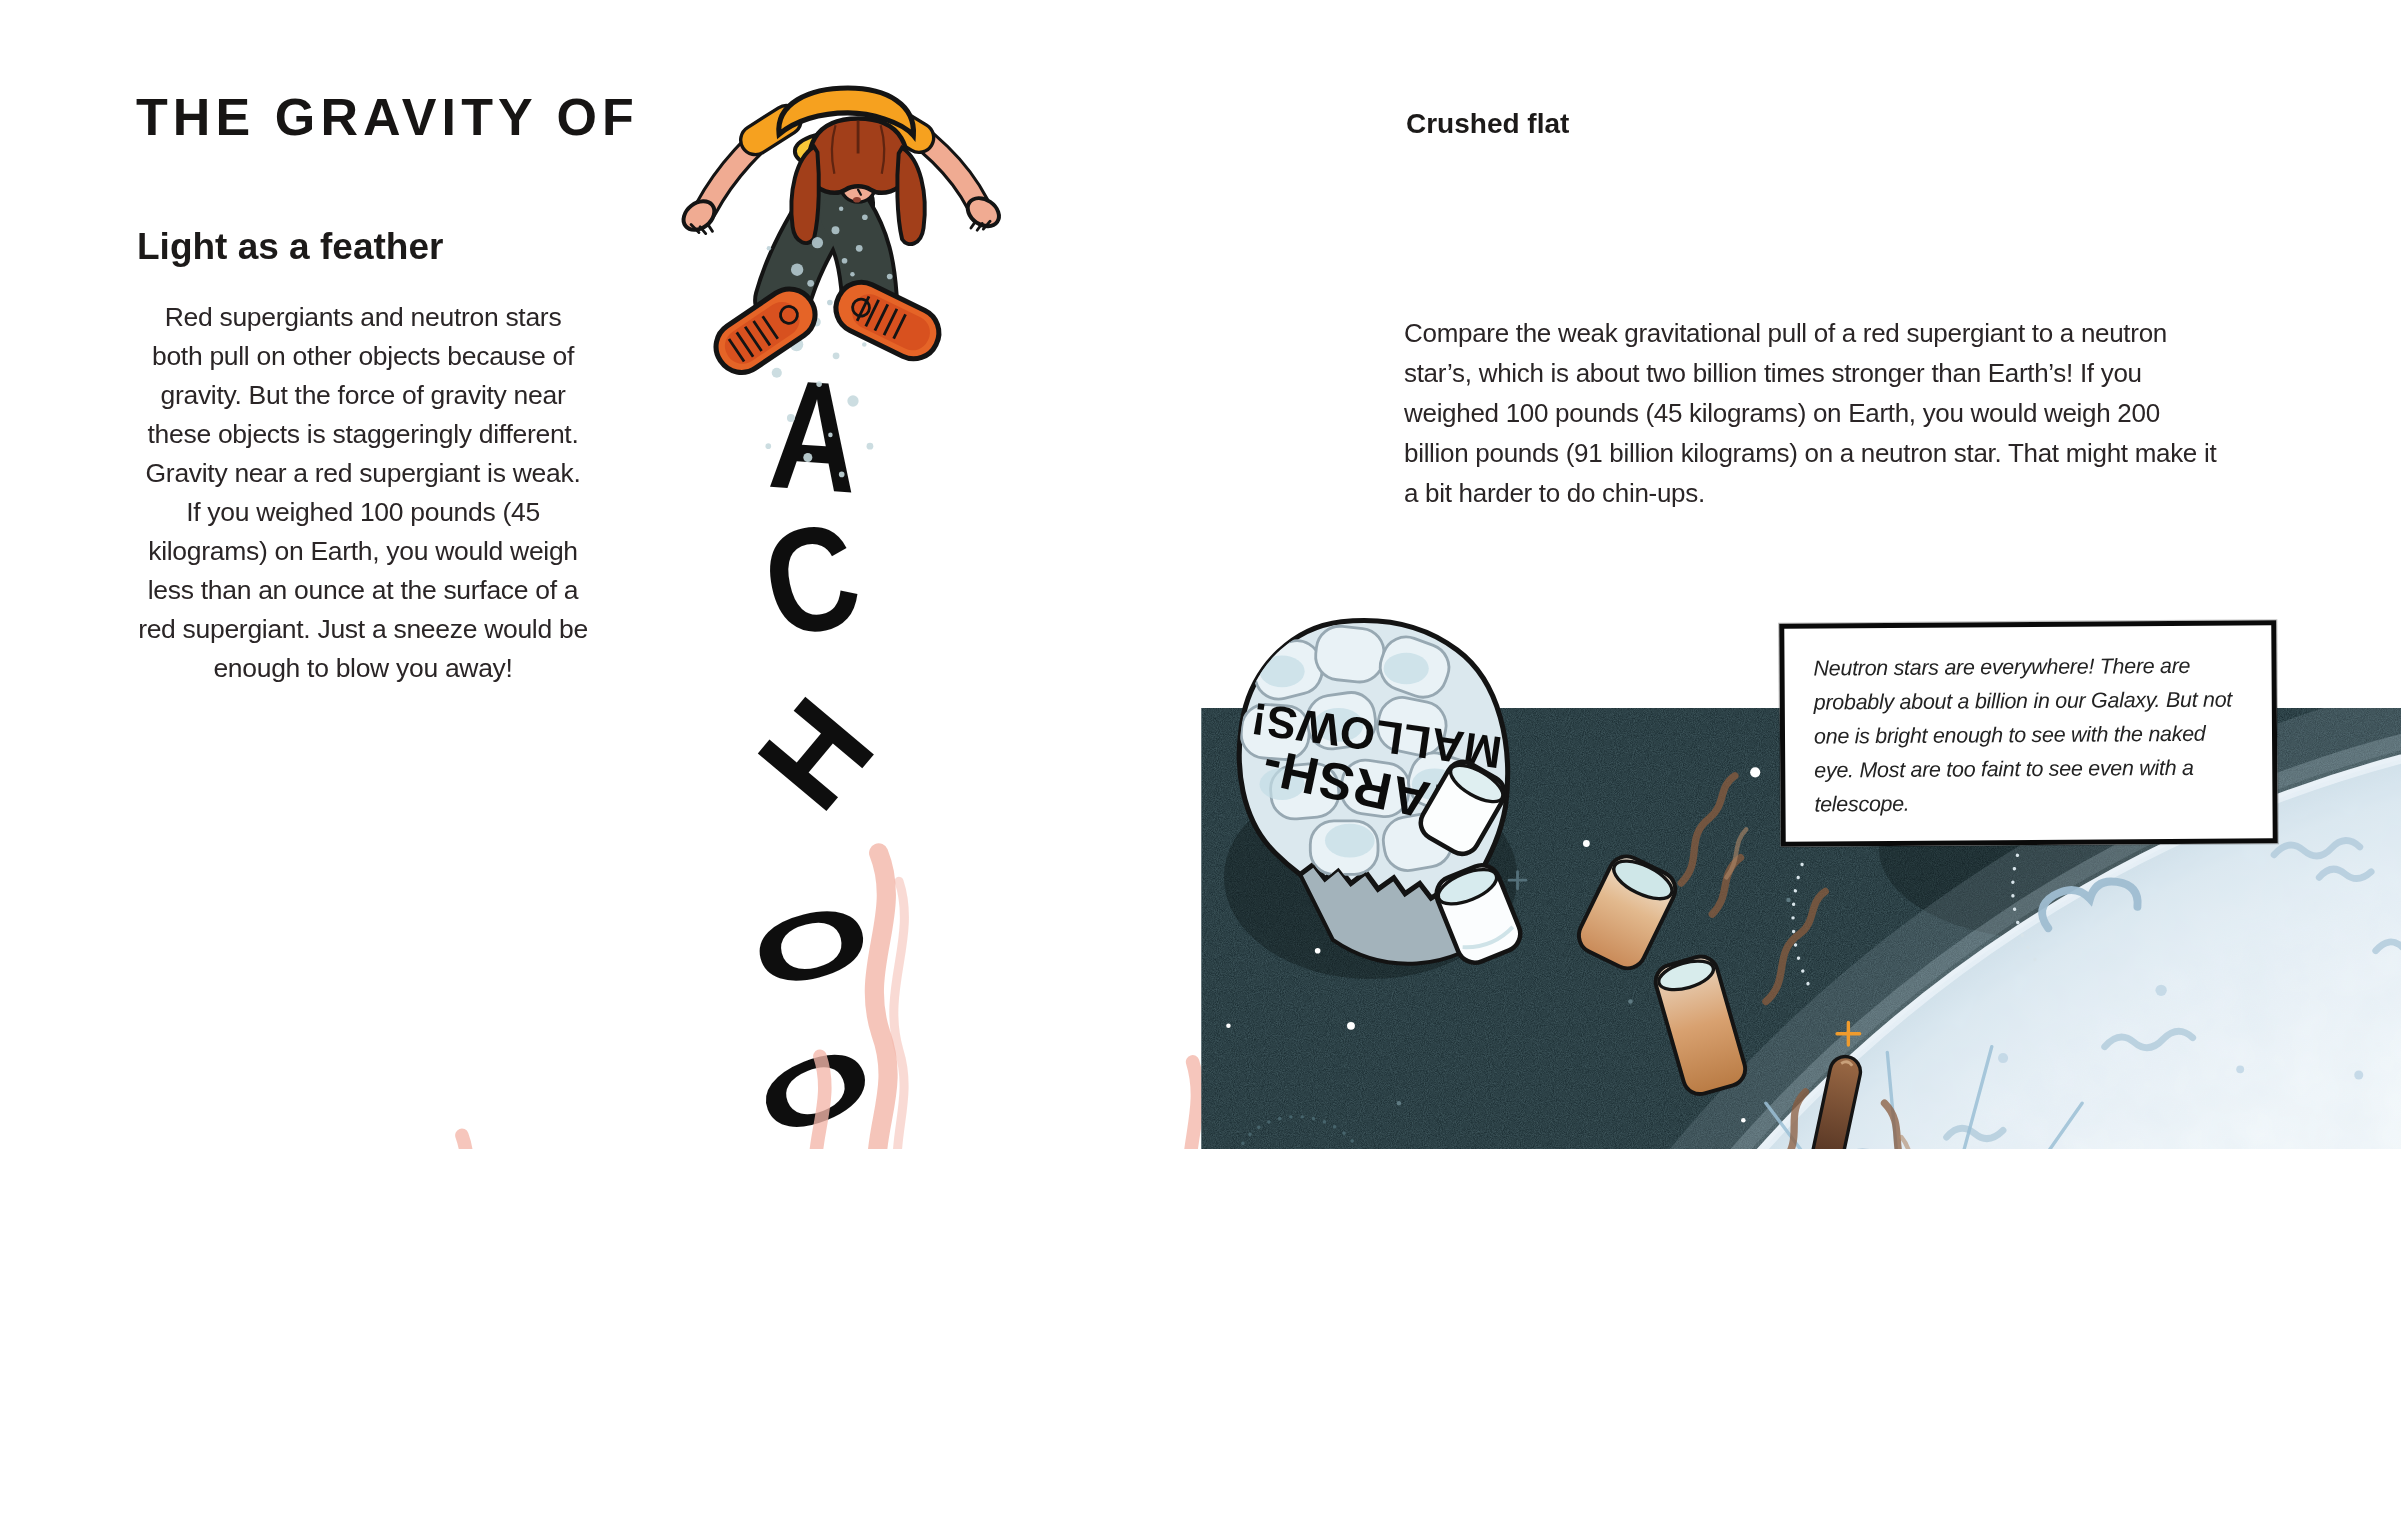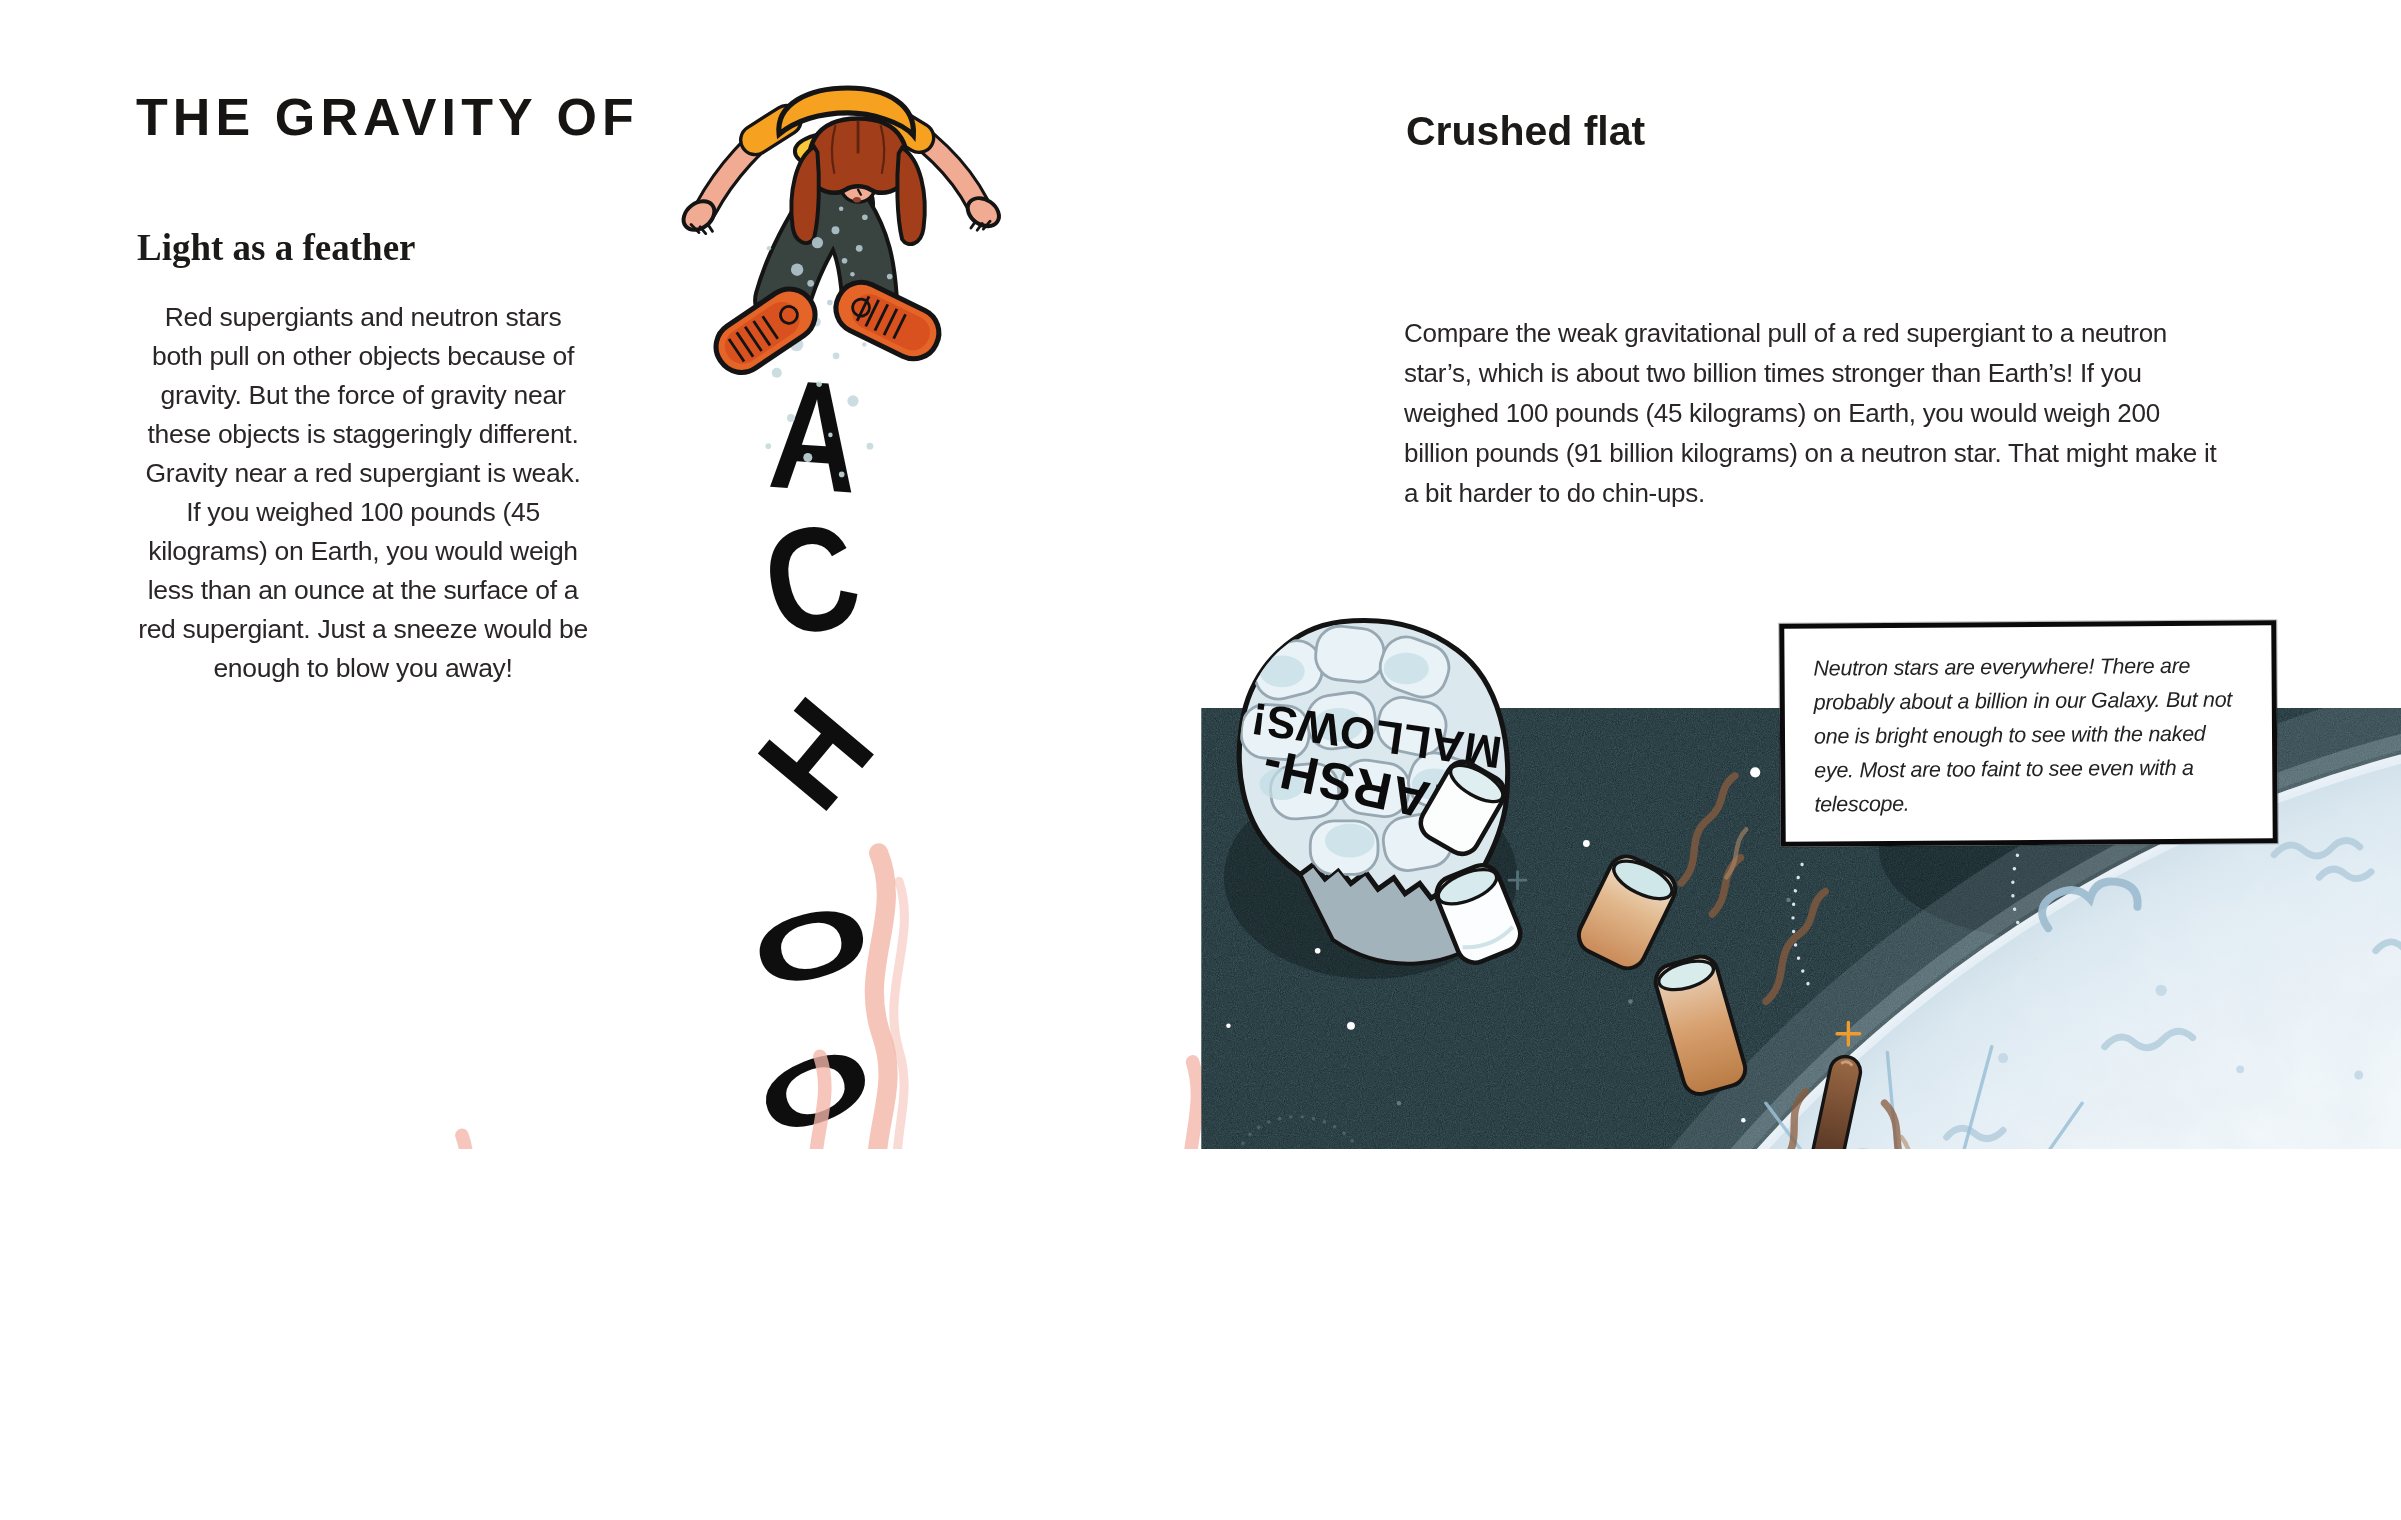--- a/index.html
+++ b/index.html
@@ -3,26 +3,26 @@
 <meta charset="utf-8">
 <style>
   html,body{margin:0;padding:0;background:#ffffff;}
   .spread{position:relative;width:2401px;height:1149px;background:#ffffff;overflow:hidden;
           font-family:"Liberation Sans",sans-serif;color:#2a2526;}
   .abs{position:absolute;}
 
   
   .title{left:136px;top:89px;font-size:52px;line-height:56px;font-weight:900;
          letter-spacing:5.1px;color:#171514;}
-  .subhead{left:137px;top:226px;font-size:37px;font-weight:700;color:#1c1a19;letter-spacing:0px;font-family:Liberation Serif, serif;}
+  .subhead{left:137px;top:226px;font-size:37px;font-weight:700;color:#1c1a19;letter-spacing:0px;}
   .body-left{left:137px;top:298px;width:452px;font-size:26.5px;line-height:39px;
              color:#2a2526;letter-spacing:-0.3px;text-align:center;}
 
   
-  .heading-right{left:1406px;top:108px;font-size:41px;font-weight:700;color:#1c1a19;}
+  .heading-right{left:1406px;top:108px;font-size:28px;font-weight:700;color:#1c1a19;}
   .body-right{left:1404px;top:265px;width:825px;font-size:26px;line-height:40px;
               color:#2a2526;letter-spacing:-0.3px;margin-top:48px;}
   .body-right p{margin:0;}
   .body-right p.indent{text-indent:42px;}
 
   
   .achoo{width:169px;height:169px;display:flex;align-items:center;justify-content:center;
          font-size:148px;font-weight:900;color:#0e0e0e;line-height:1;}
 
   

